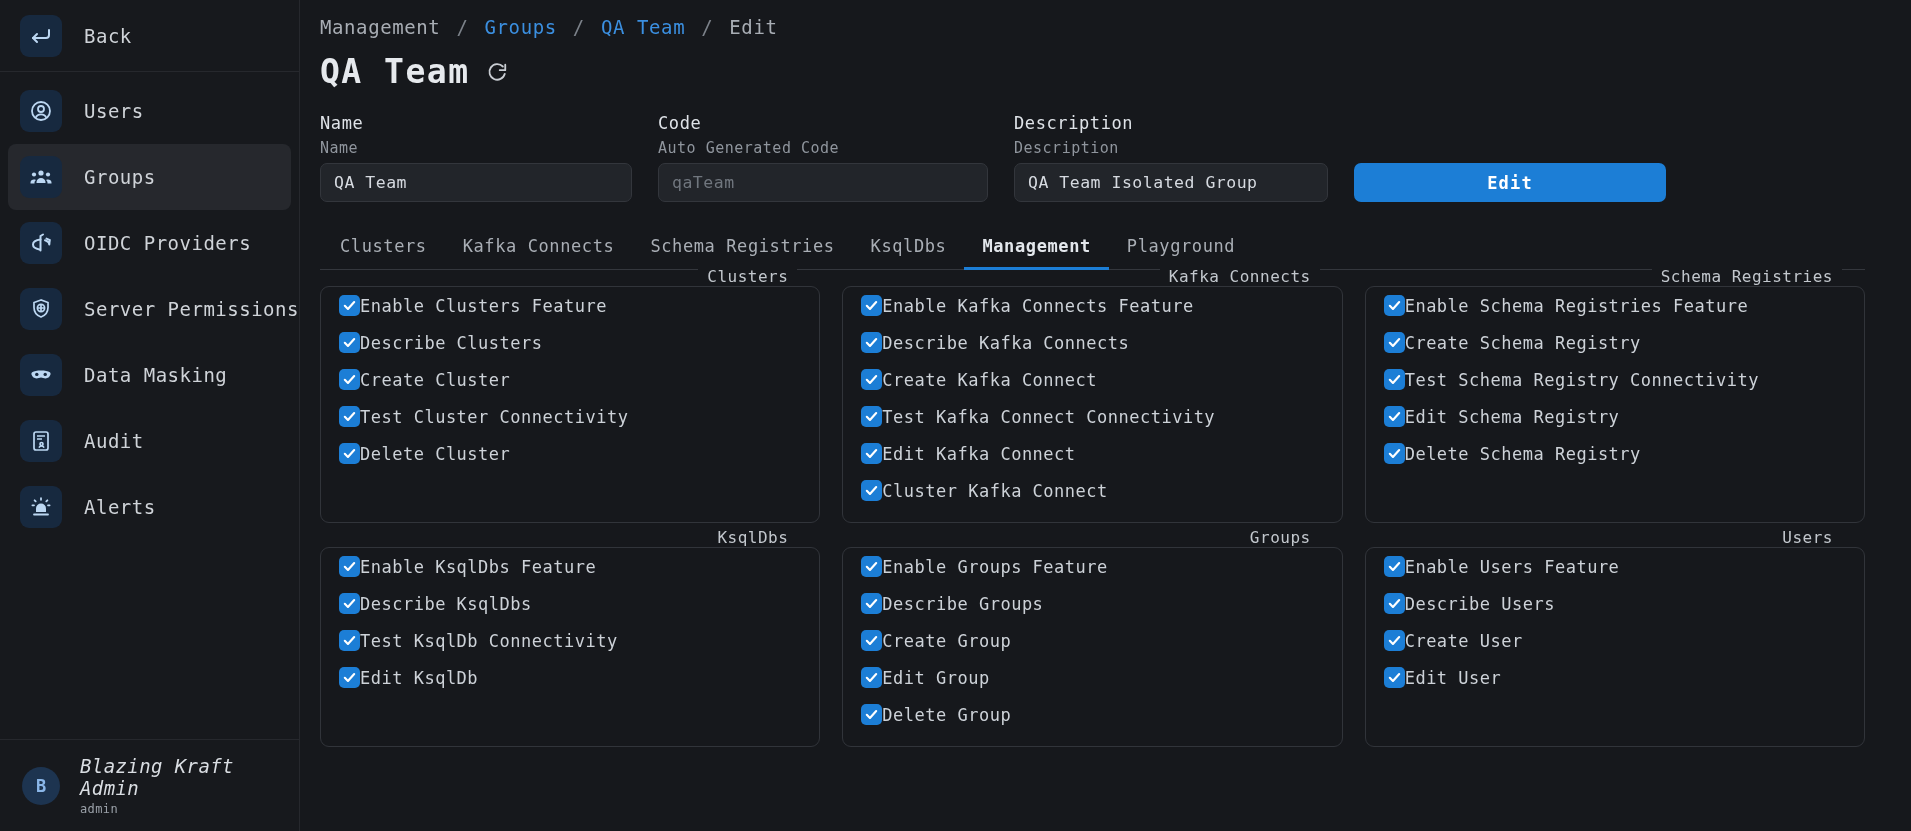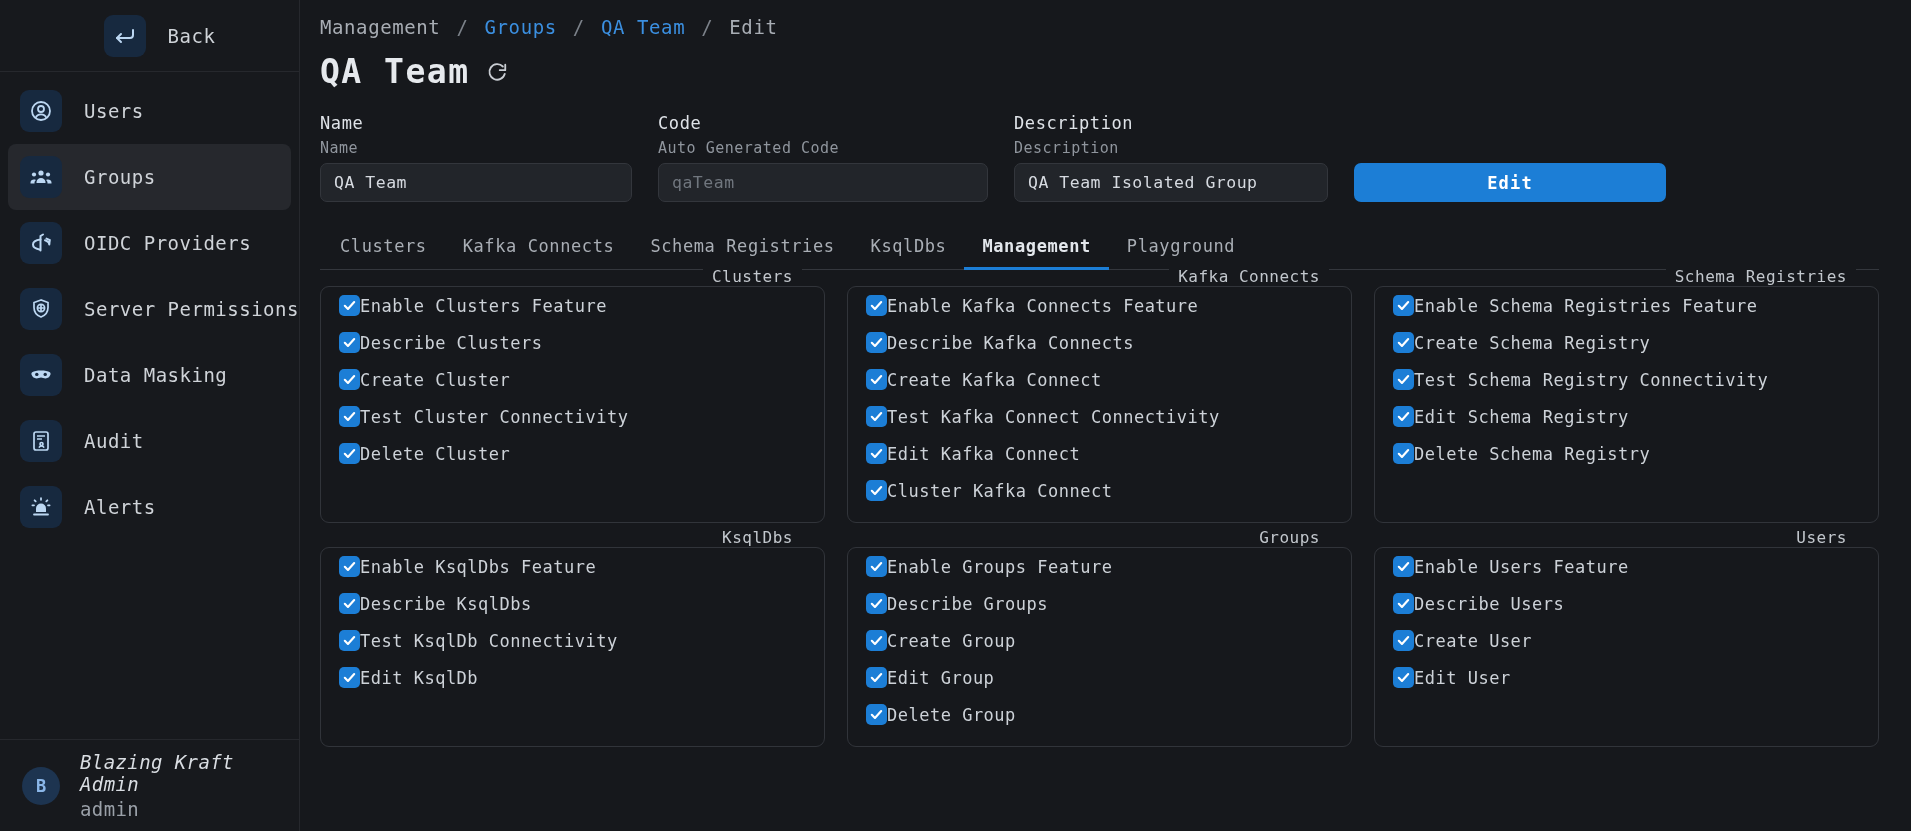--- a/index.html
+++ b/index.html
@@ -21,21 +21,20 @@
     flex: 0 0 300px;
     position: relative;
   }
   .side-top { padding: 0; }
   .nav-row {
     display: flex; align-items: center;
     height: 78px;
     padding-left: 20px;
     gap: 22px;
     cursor: pointer;
-    justify-content: center;
   }
   .nav-row.back-row { border-bottom: 1px solid #26282d; height: 72px; }
   .nav-list { padding-top: 6px; }
   .nav-item {
     display: flex; align-items: center; gap: 22px;
     margin: 0 8px;
     height: 66px;
     padding-left: 12px;
     border-radius: 8px;
     cursor: pointer;
@@ -65,27 +64,27 @@
     cursor: pointer;
   }
   .avatar {
     width: 38px; height: 38px; border-radius: 50%;
     background: #1d3450;
     display: flex; align-items: center; justify-content: center;
     color: #8ab6e8; font-size: 17px; font-weight: bold;
     flex: 0 0 38px;
   }
   .uname { font-size: 19px; color: #d9dde2; font-style: italic; letter-spacing:.4px;}
-  .urole { font-size: 19px; color: #9aa0a8; margin-top: 3px; letter-spacing:.4px;}
+  .urole { font-size: 12px; color: #9aa0a8; margin-top: 3px; letter-spacing:.4px;}
 
   
   .main {
     flex: 1 1 auto; height: 831px;
     background: #16181c;
-    padding: 10px 32px 0 20px;
+    padding: 10px 46px 0 20px;
     overflow: hidden;
     position: relative;
   }
   .crumb {
     font-size: 19px; color: #a8adb4;
     letter-spacing: .6px;
     padding: 6px 0 0 0;
     white-space: nowrap;
   }
   .crumb .link { color: #3b8fe0; cursor: pointer; }

